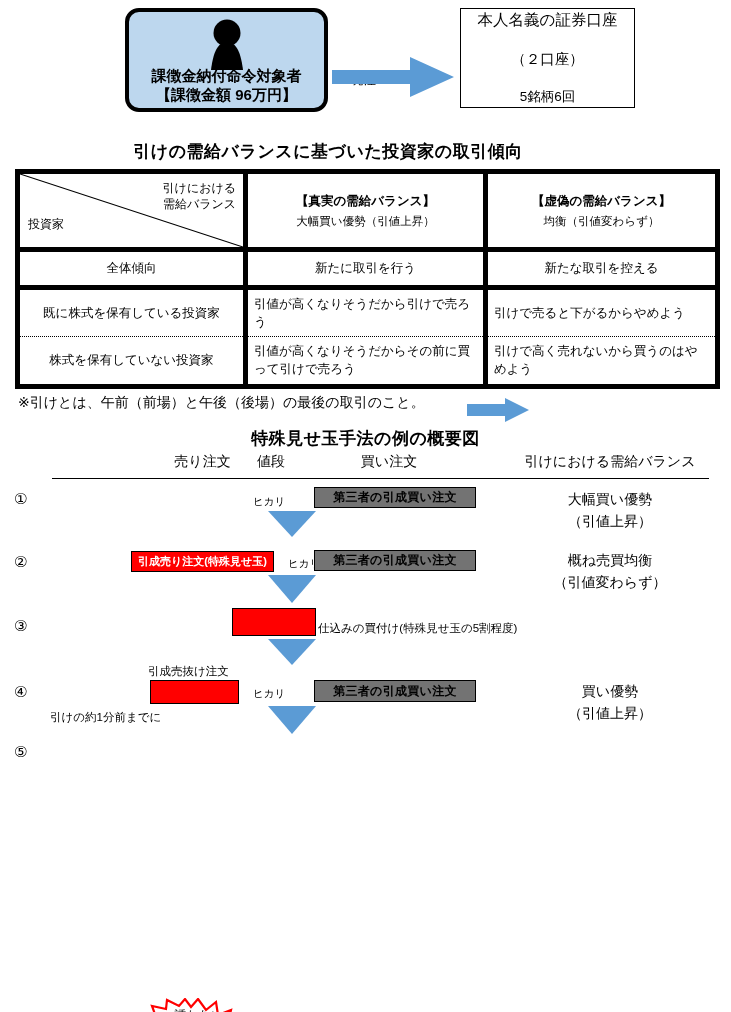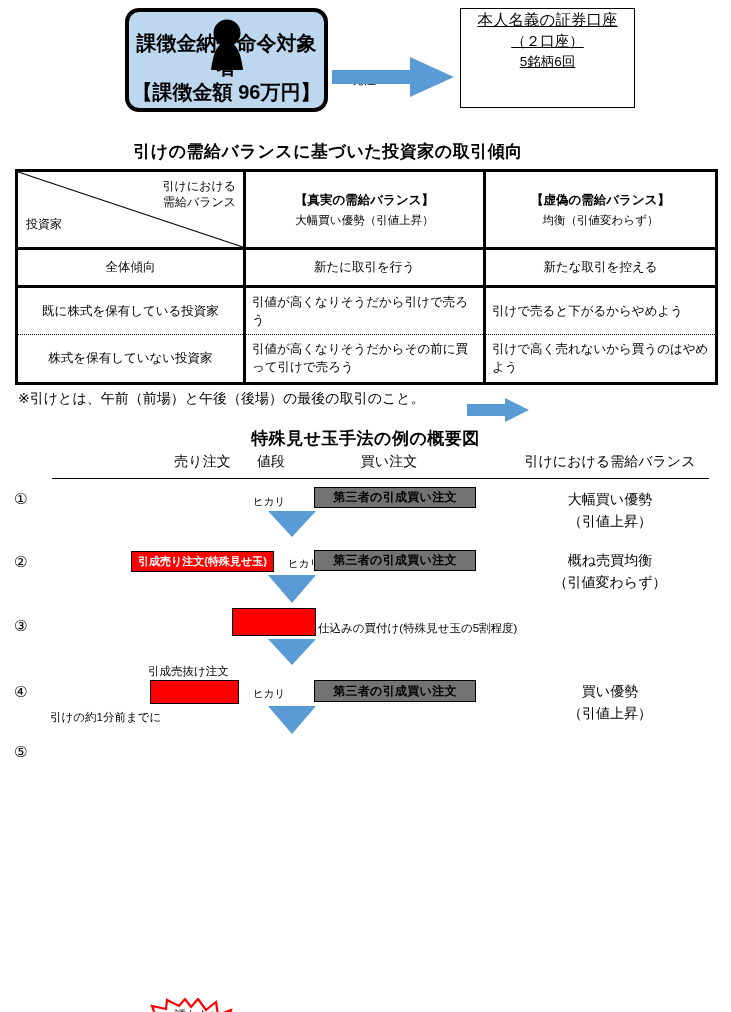--- a/index.html
+++ b/index.html
@@ -19,49 +19,49 @@
     position:absolute;left:125px;top:8px;width:203px;height:104px;
     background:#bdd7ee;border:4px solid #000;border-radius:14px;
     box-sizing:border-box;
   }
   .person-icon{
     position:absolute;left:50%;top:6px;transform:translateX(-50%);
     width:60px;height:52px;
   }
   .person-lbl{
     position:absolute;left:0;right:0;bottom:4px;
-    text-align:center;font-size:20px;font-weight:bold;line-height:1.22;
+    text-align:center;font-size:15px;font-weight:bold;line-height:1.22;
   }
   .hacchu-lbl{
     position:absolute;left:352px;top:38px;width:60px;
     font-size:12px;
     margin-top:34px;
   }
   .arrow1{position:absolute;left:332px;top:52px;}
   .acct-box{
     position:absolute;left:460px;top:8px;width:175px;height:100px;
     border:1.5px solid #000;box-sizing:border-box;
-    display:flex;flex-direction:column;justify-content:flex-start;align-items:center;
-    font-size:14.5px;line-height:1.45;text-align:center;text-decoration:underline;
+    display:flex;flex-direction:column;justify-content:space-between;align-items:center;
+    font-size:14.5px;line-height:1.45;text-align:center;
   }
   .acct-box .l1{font-size:15.5px;}
   .acct-box .l3{font-size:13.5px;}
 
   
   #sec2{position:absolute;left:0;top:140px;width:656px;}
   .t2-title{
     text-align:center;font-size:17px;font-weight:bold;margin:0 0 6px 0;
     letter-spacing:.5px;
   }
   table.grid{
     border-collapse:collapse;width:700px;margin-left:15px;
     table-layout:fixed;
   }
   table.grid td{
-    border:3px solid #000000;
+    border:5px solid #000000;
     text-align:center;vertical-align:middle;
     font-size:12.5px;line-height:1.45;padding:5px 6px;
     box-sizing:border-box;
   }
   td.corner{
     position:relative;height:78px;padding:0;
   }
   td.corner .diag{position:absolute;left:0;top:0;width:100%;height:100%;}
   td.corner .tr-lbl{
     position:absolute;right:7px;top:6px;text-align:right;font-size:12px;line-height:1.35;

